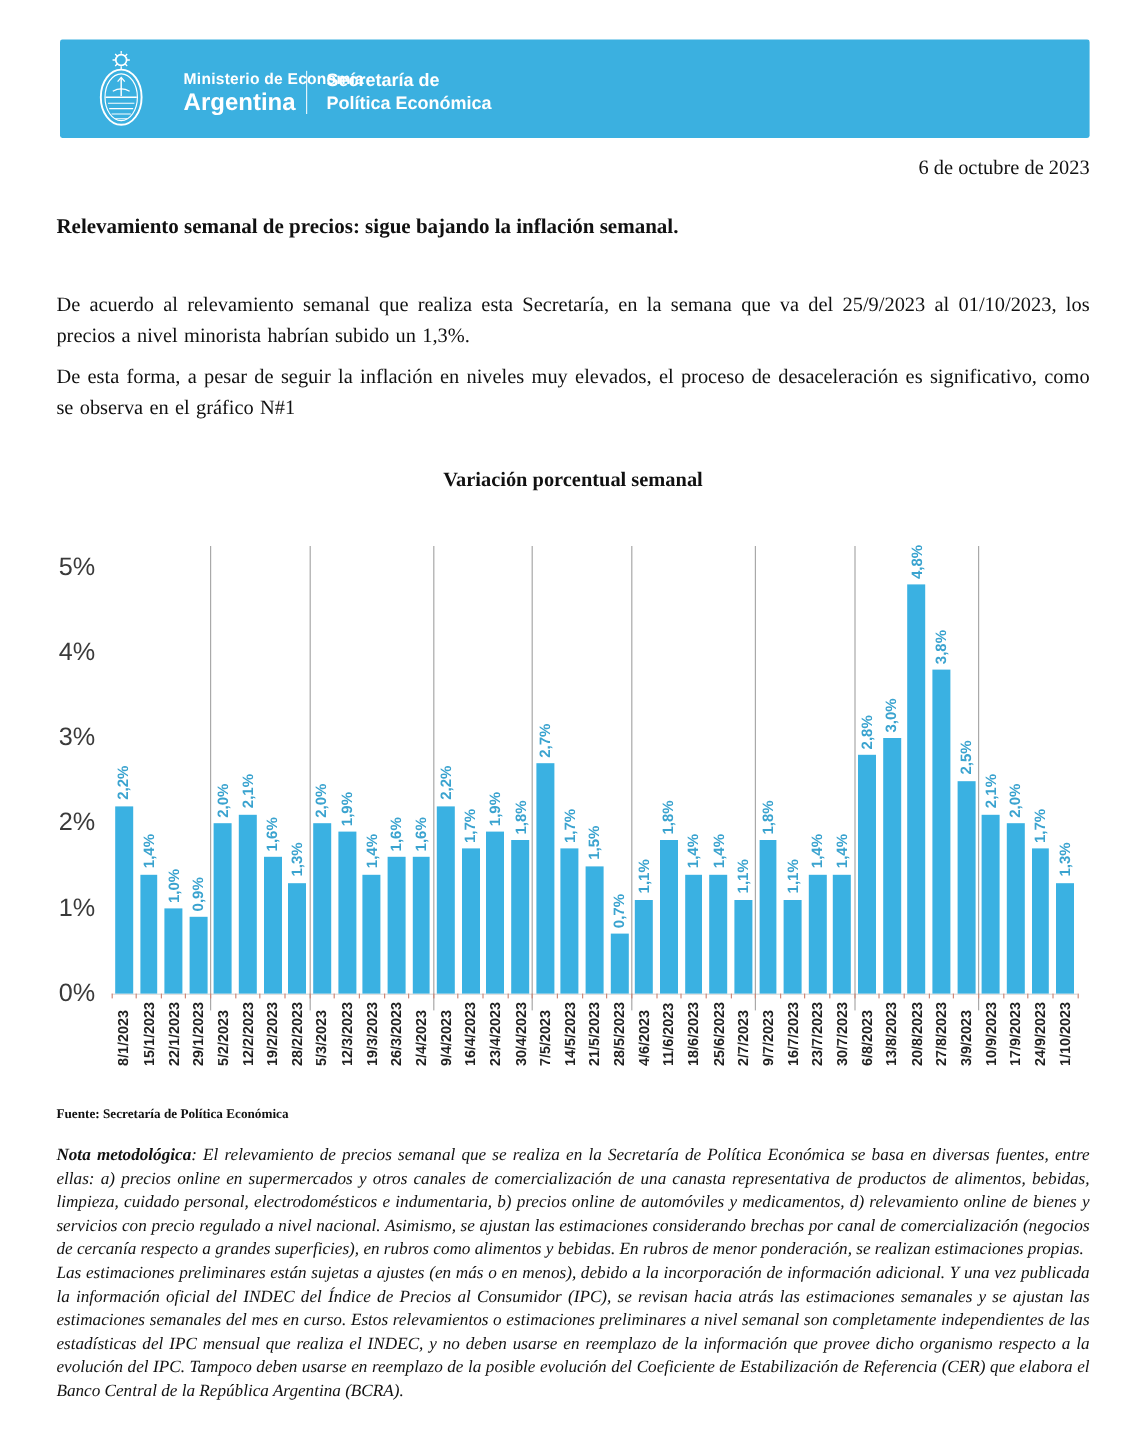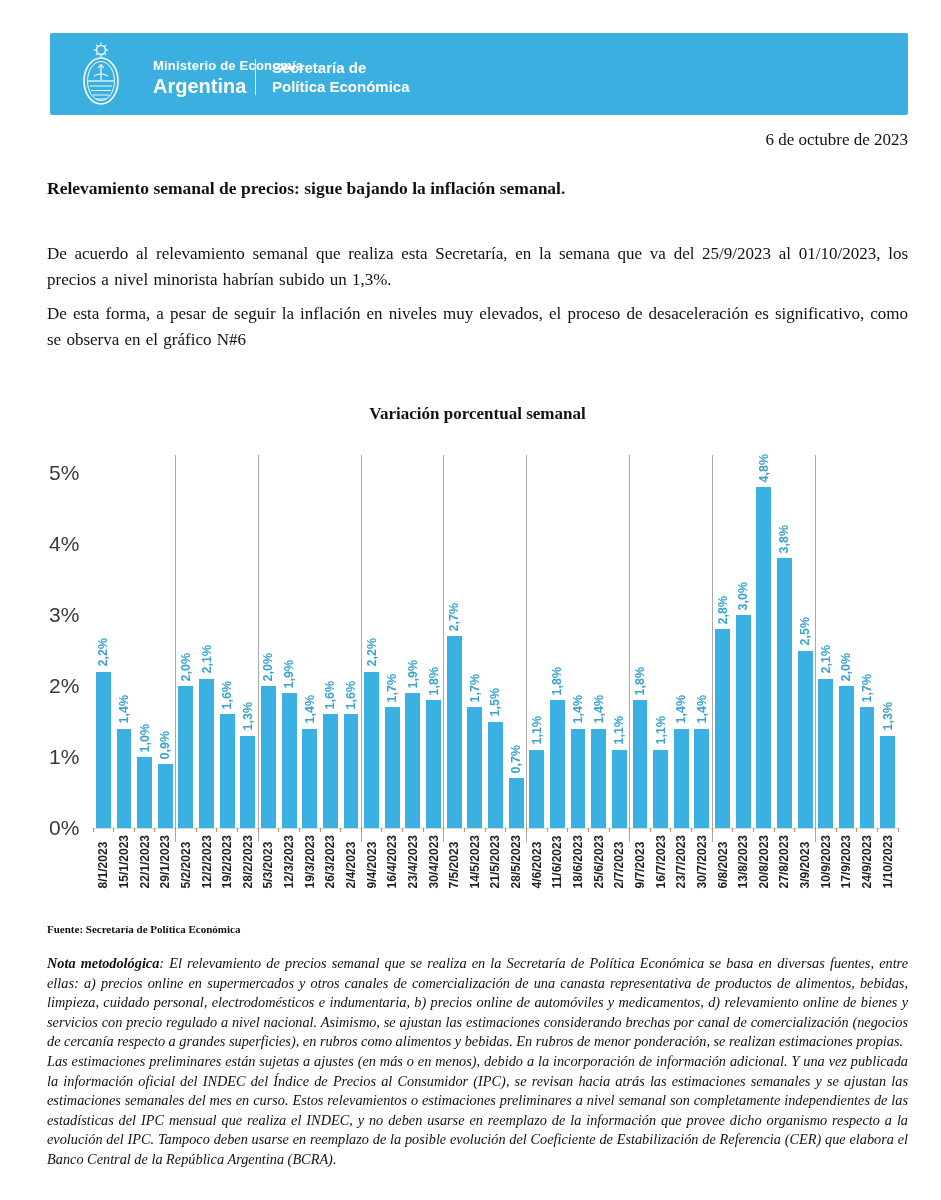--- a/index.html
+++ b/index.html
@@ -38,21 +38,21 @@
   .date-line { position: absolute; left: 47px; top: 130px; width: 861px; text-align: right; font-size: 17px; }
   .doc-heading { position: absolute; left: 47px; top: 178px; width: 861px; font-size: 17.5px; font-weight: 700; }
   .body-p { position: absolute; left: 47px; width: 861px; font-size: 17px; line-height: 26px; text-align: justify; word-spacing: 1px; }
   .p1 { top: 241px; }
   .p2 { top: 301px; }
 
   
   .chart-titles { position: absolute; left: 47px; top: 386px; width: 861px; text-align: center; }
   .chart-titles .t1 { font-size: 21px; font-weight: 700; }
   .chart-titles .t2 { font-size: 13px; font-weight: 700; margin-top: 3px; }
-  .chart-titles .t3 { font-size: 17px; font-weight: 700; margin-top: 18px; }
+  .chart-titles .t3 { font-size: 17px; font-weight: 700; margin-top: 4px; }
 
   
   .chart { position: absolute; left: 47px; top: 455px; width: 861px; height: 465px; font-family: "Liberation Sans", sans-serif; }
   .ylab { position: absolute; left: 2px; width: 40px; height: 28px; line-height: 28px; font-size: 21px; color: #3a3a3a; text-align: left; }
   .plot { position: absolute; left: 46px; top: 0; width: 805px; height: 373px; display: flex; align-items: flex-end; }
   .slot { position: relative; flex: 1 1 0; height: 100%; }
   .bar { position: absolute; bottom: 0; left: 14%; width: 72%; background: #3ab1e2; }
   .dlabel { position: absolute; left: 0; right: 0; display: flex; justify-content: center; }
   .dlabel span {
     writing-mode: vertical-rl; transform: rotate(180deg);
@@ -120,21 +120,21 @@
     <span class="secretariat">
       <div>Secretaría de</div>
       <div>Política Económica</div>
     </span>
   </header>
 
   <div class="date-line">6 de octubre de 2023</div>
 
   <div class="doc-heading">Relevamiento semanal de precios: sigue bajando la inflación semanal.</div>
   <p class="body-p p1">De acuerdo al relevamiento semanal que realiza esta Secretaría, en la semana que va del 25/9/2023 al 01/10/2023, los precios a nivel minorista habrían subido un 1,3%.</p>
-  <p class="body-p p2">De esta forma, a pesar de seguir la inflación en niveles muy elevados, el proceso de desaceleración es significativo, como se observa en el gráfico N#6</p>
+  <p class="body-p p2">De esta forma, a pesar de seguir la inflación en niveles muy elevados, el proceso de desaceleración es significativo, como se observa en el gráfico N#1</p>
 
   <div class="chart-titles">
     <div class="t3">Variación porcentual semanal</div>
   </div>
 
   <div class="chart">
     <div id="ylabs">
         <div class="ylab" style="top: 4px;">5%</div>
         <div class="ylab" style="top: 75px;">4%</div>
         <div class="ylab" style="top: 146px;">3%</div>

